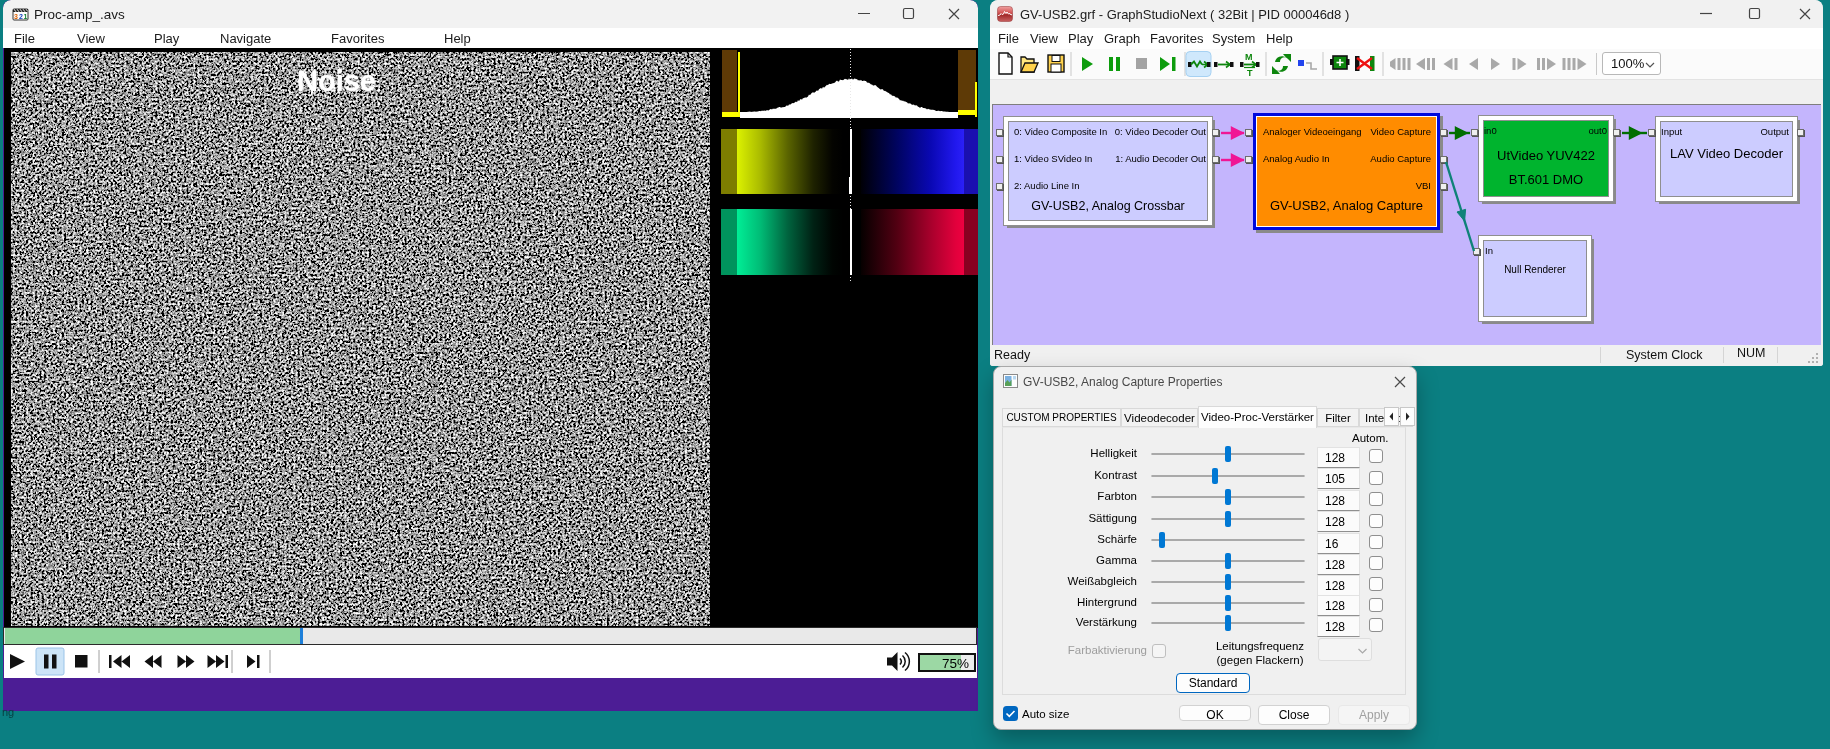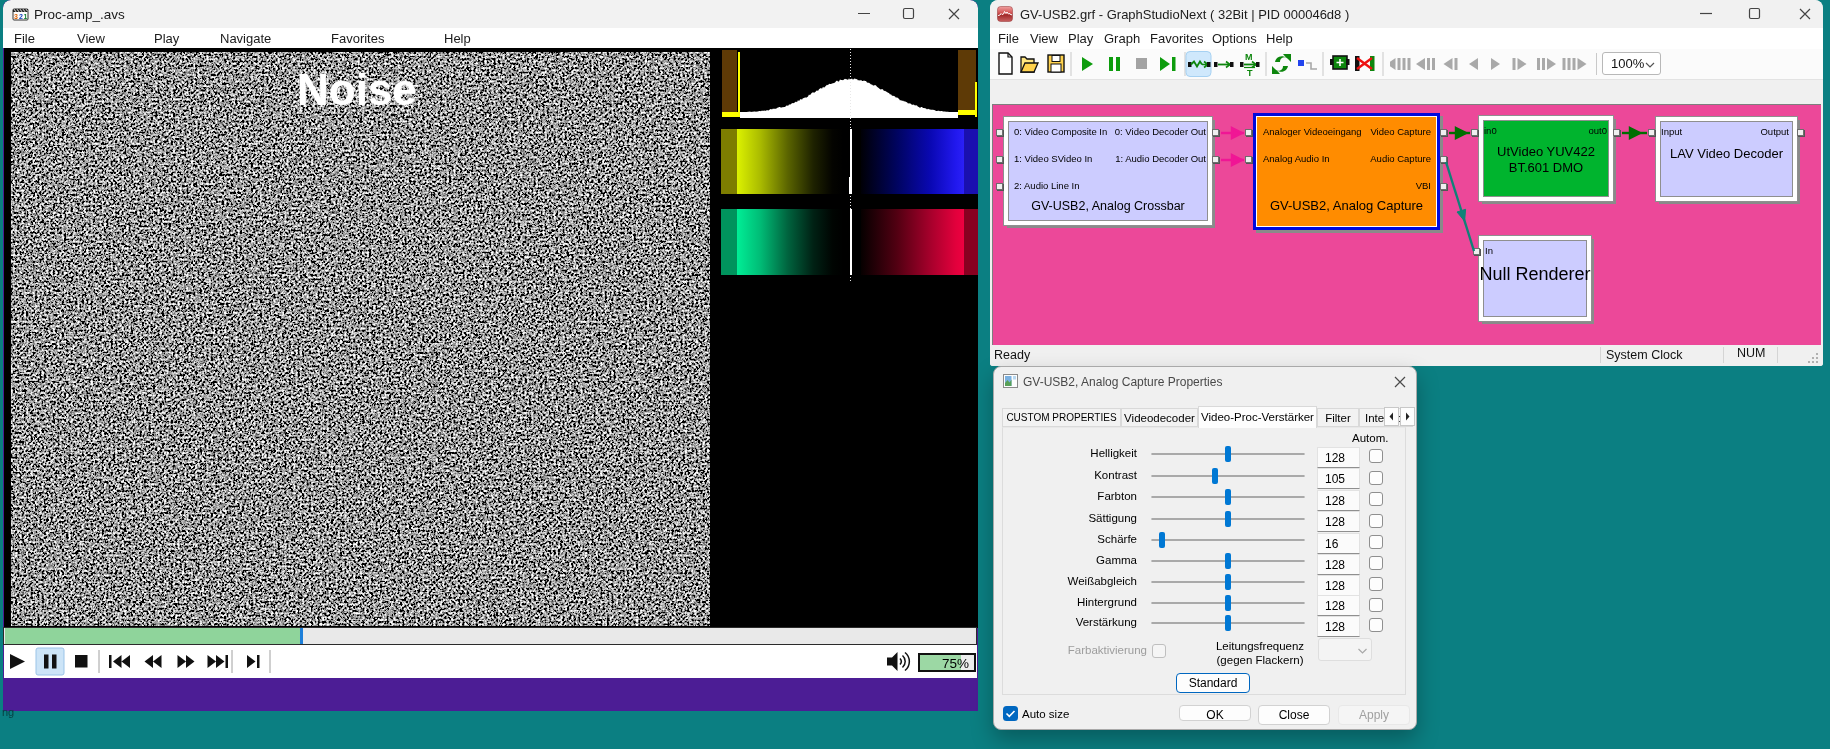--- a/index.html
+++ b/index.html
@@ -6,21 +6,21 @@
 .abs{position:absolute}
 
 #w1{position:absolute;left:3px;top:0;width:975px;height:711px;background:#4c1d95;border-radius:8px 8px 0 0;overflow:hidden}
 #w1 .tb{position:absolute;left:0;top:0;width:100%;height:28px;background:#f2f2f2;border-radius:8px 8px 0 0}
 #w1 .tb .ttl{position:absolute;left:31px;top:7px;font-size:13.5px;color:#1b1b1b}
 #w1 .mb{position:absolute;left:0;top:28px;width:100%;height:20px;background:#fff;font-size:13px;color:#1b1b1b}
 #w1 .mb span{position:absolute;top:2px}
 
 #vid{position:absolute;left:1px;top:48px;width:974px;height:580px;background:#000}
 #noisewrap{position:absolute;left:5px;top:4px;width:701px;height:574px;overflow:hidden}
-#ntext{position:absolute;left:286px;top:13px;width:140px;font-size:44px;font-weight:bold;color:#fff;text-shadow:0 0 2px rgba(255,255,255,.7)}
+#ntext{position:absolute;left:286px;top:13px;width:140px;font-size:29px;font-weight:bold;color:#fff;text-shadow:0 0 2px rgba(255,255,255,.7)}
 
 .scp{position:absolute}
 
 #seek{position:absolute;left:0px;top:627px;width:974px;height:18px;background:#e9e9e9;border:1px solid #2b2b2b}
 #seekfill{position:absolute;left:1px;top:0px;width:295px;height:16px;background:#8fd49b}
 #seekhead{position:absolute;left:296px;top:0px;width:3px;height:16px;background:#1d7fd9}
 #ctrl{position:absolute;left:1px;top:645px;width:973px;height:33px;background:#fff}
 #pstat{position:absolute;left:1px;top:678px;width:973px;height:31px;background:#000;color:#fff}
 #pstat .l1{position:absolute;left:12px;top:10px;font-size:11.5px}
 #pstat .l2{position:absolute;left:59px;top:10px;font-size:11.5px}
@@ -30,21 +30,21 @@
 #w2 .tb{position:absolute;left:0;top:0;width:100%;height:28px;background:#f1f1f1;border-radius:8px 8px 0 0}
 #w2 .tb .ttl{position:absolute;left:30px;top:7px;font-size:13px;color:#1b1b1b}
 #w2 .mb{position:absolute;left:0;top:28px;width:100%;height:21px;background:#fff;font-size:13px;color:#1b1b1b}
 #w2 .mb span{position:absolute;top:3px}
 #tbar{position:absolute;left:0;top:49px;width:100%;height:31px;background:#fbfbfb;border-bottom:1px solid #e3e3e3}
 .tsep{position:absolute;top:4px;width:1px;height:22px;background:#c9c9c9}
 #seekrow{position:absolute;left:0;top:80px;width:100%;height:24px;background:#f0f0f0}
 #gsbar{position:absolute;left:11px;top:3px;width:649px;height:18px;background:#e3e6f0;border:1px solid #c0c4dc}
 #gsmark{position:absolute;left:2px;top:1px;width:7px;height:14px;background:#1070d0}
 #gstime{position:absolute;left:668px;top:4px;font-size:13px;color:#000}
-#canvas{position:absolute;left:2px;top:104px;width:829px;height:241px;background:#ec4899;box-shadow:inset 1px 1px 0 #7e7e7e}
+#canvas{position:absolute;left:2px;top:104px;width:829px;height:241px;background:#c4b5fd;box-shadow:inset 1px 1px 0 #7e7e7e}
 #gstat{position:absolute;left:0px;top:345px;width:100%;height:21px;background:#f0f0f0;font-size:12.5px;color:#111}
 
 .blk{position:absolute;border:4px solid #fff;outline:1px solid #8f8f8f;box-shadow:inset 0 0 0 1px #8f8f8f,3px 3px 0 #8a8a8a}
 .blk.lav{background:#ccccff}
 .blk.grn{background:#00b42e}
 .blkS{position:absolute;border:3px solid #0009dd;background:#ff8c00;box-shadow:inset 0 0 0 1px #ffffff,3px 3px 0 #8a8a8a}
 .pin{position:absolute;width:7px;height:7px;background:#efefef;border:1px solid #6e6e6e;box-shadow:1px 1px 0 #555}
 .plbl{position:absolute;font-size:9.5px;color:#000;white-space:nowrap}
 .btitle{position:absolute;font-size:14px;color:#000;white-space:nowrap;text-align:center}
 
@@ -177,21 +177,21 @@
    <rect x="59.5" y="8.5" width="10" height="10" rx="1.5" fill="none" stroke="#444" stroke-width="1.2"></rect>
    <path d="M110 9 L120 19 M120 9 L110 19" stroke="#444" stroke-width="1.2"></path>
   </svg>
  </div>
  <div class="mb">
   <span style="left:8px">File</span>
       <span style="left:40px">View</span>
       <span style="left:78px">Play</span>
       <span style="left:114px">Graph</span>
       <span style="left:160px">Favorites</span>
-      <span style="left:222px">Options</span>
+      <span style="left:222px">System</span>
       <span style="left:276px">Help</span>
  </div>
  <div id="tbar">
   <svg class="abs" style="left:0;top:0" width="833" height="30" viewBox="0 0 833 30">
 
    <path d="M9 4 L18 4 L22 8 L22 25 L9 25 Z" fill="#fff" stroke="#111" stroke-width="1.4"></path>
    <path d="M18 4 L18 8 L22 8" fill="none" stroke="#111" stroke-width="1.2"></path>
 
    <path d="M31 8 L31 23 L44 23 L44 10 L37 10 L35 8 Z" fill="#ffe680" stroke="#111" stroke-width="1.3"></path>
    <path d="M31 23 L35 14 L48 14 L44 23 Z" fill="#ffd24d" stroke="#111" stroke-width="1.3"></path>
@@ -295,28 +295,28 @@
 
   <span class="plbl" style="left:271px;top:22px">Analoger Videoeingang</span>
   <span class="plbl" style="left:271px;top:49px">Analog Audio In</span>
   <span class="plbl" style="right:390px;top:22px">Video Capture</span>
   <span class="plbl" style="right:390px;top:49px">Audio Capture</span>
   <span class="plbl" style="right:390px;top:76px">VBI</span>
   <div class="btitle" style="left:261px;top:94px;width:187px;font-size:13px">GV-USB2, Analog Capture</div>
 
   <span class="plbl" style="left:492px;top:21px">in0</span>
   <span class="plbl" style="right:214px;top:21px">out0</span>
-  <div class="btitle" style="left:487px;top:40px;width:134px;font-size:13px;line-height:16px">UtVideo YUV422<br>BT.601 DMO</div>
+  <div class="btitle" style="left:487px;top:40px;width:134px;font-size:13px;line-height:24px">UtVideo YUV422<br>BT.601 DMO</div>
 
   <span class="plbl" style="left:669px;top:22px">Input</span>
   <span class="plbl" style="right:32px;top:22px">Output</span>
   <div class="btitle" style="left:664px;top:42px;width:141px;font-size:13px">LAV Video Decoder</div>
 
   <span class="plbl" style="left:493px;top:141px">In</span>
-  <div class="btitle" style="left:487px;top:160px;width:112px;font-size:18px">Null Renderer</div>
+  <div class="btitle" style="left:487px;top:160px;width:112px;font-size:10px">Null Renderer</div>
 
   <div class="pin" style="left:4px;top:25px"></div>
   <div class="pin" style="left:4px;top:52px"></div>
   <div class="pin" style="left:4px;top:79px"></div>
   <div class="pin" style="left:220px;top:25px"></div>
   <div class="pin" style="left:220px;top:52px"></div>
   <div class="pin" style="left:253px;top:25px"></div>
   <div class="pin" style="left:253px;top:52px"></div>
   <div class="pin" style="left:448px;top:25px"></div>
   <div class="pin" style="left:448px;top:52px"></div>
@@ -341,21 +341,21 @@
           <path d="M638 24 L648 29 L638 34 Z"></path>
    </g>
    <g stroke="#0f8278" stroke-width="2.4" fill="#0f8278">
     <line x1="454" y1="58" x2="482" y2="147"></line>
           <path d="M472.6 117.1 L465.0 108.0 L473.6 105.3 Z" stroke-width="1"></path>
    </g>
   </svg>
  </div>
  <div id="gstat">
   <span class="abs" style="left:4px;top:3px">Ready</span>
-  <span class="abs" style="left:616px;top:3px">System Clock</span>
+  <span class="abs" style="left:636px;top:3px">System Clock</span>
   <span class="abs" style="left:747px;top:1px">NUM</span>
   <div class="abs" style="left:610px;top:2px;width:1px;height:16px;background:#d5d5d5"></div>
   <div class="abs" style="left:733px;top:2px;width:1px;height:16px;background:#d5d5d5"></div>
   <div class="abs" style="left:787px;top:2px;width:1px;height:16px;background:#d5d5d5"></div>
   <svg class="abs" style="left:818px;top:8px" width="12" height="12" viewBox="0 0 12 12">
         <g fill="#b0b0b0">
           <rect x="8" y="0" width="2" height="2"></rect>
           <rect x="8" y="4" width="2" height="2"></rect>
           <rect x="8" y="8" width="2" height="2"></rect>
           <rect x="4" y="4" width="2" height="2"></rect>

